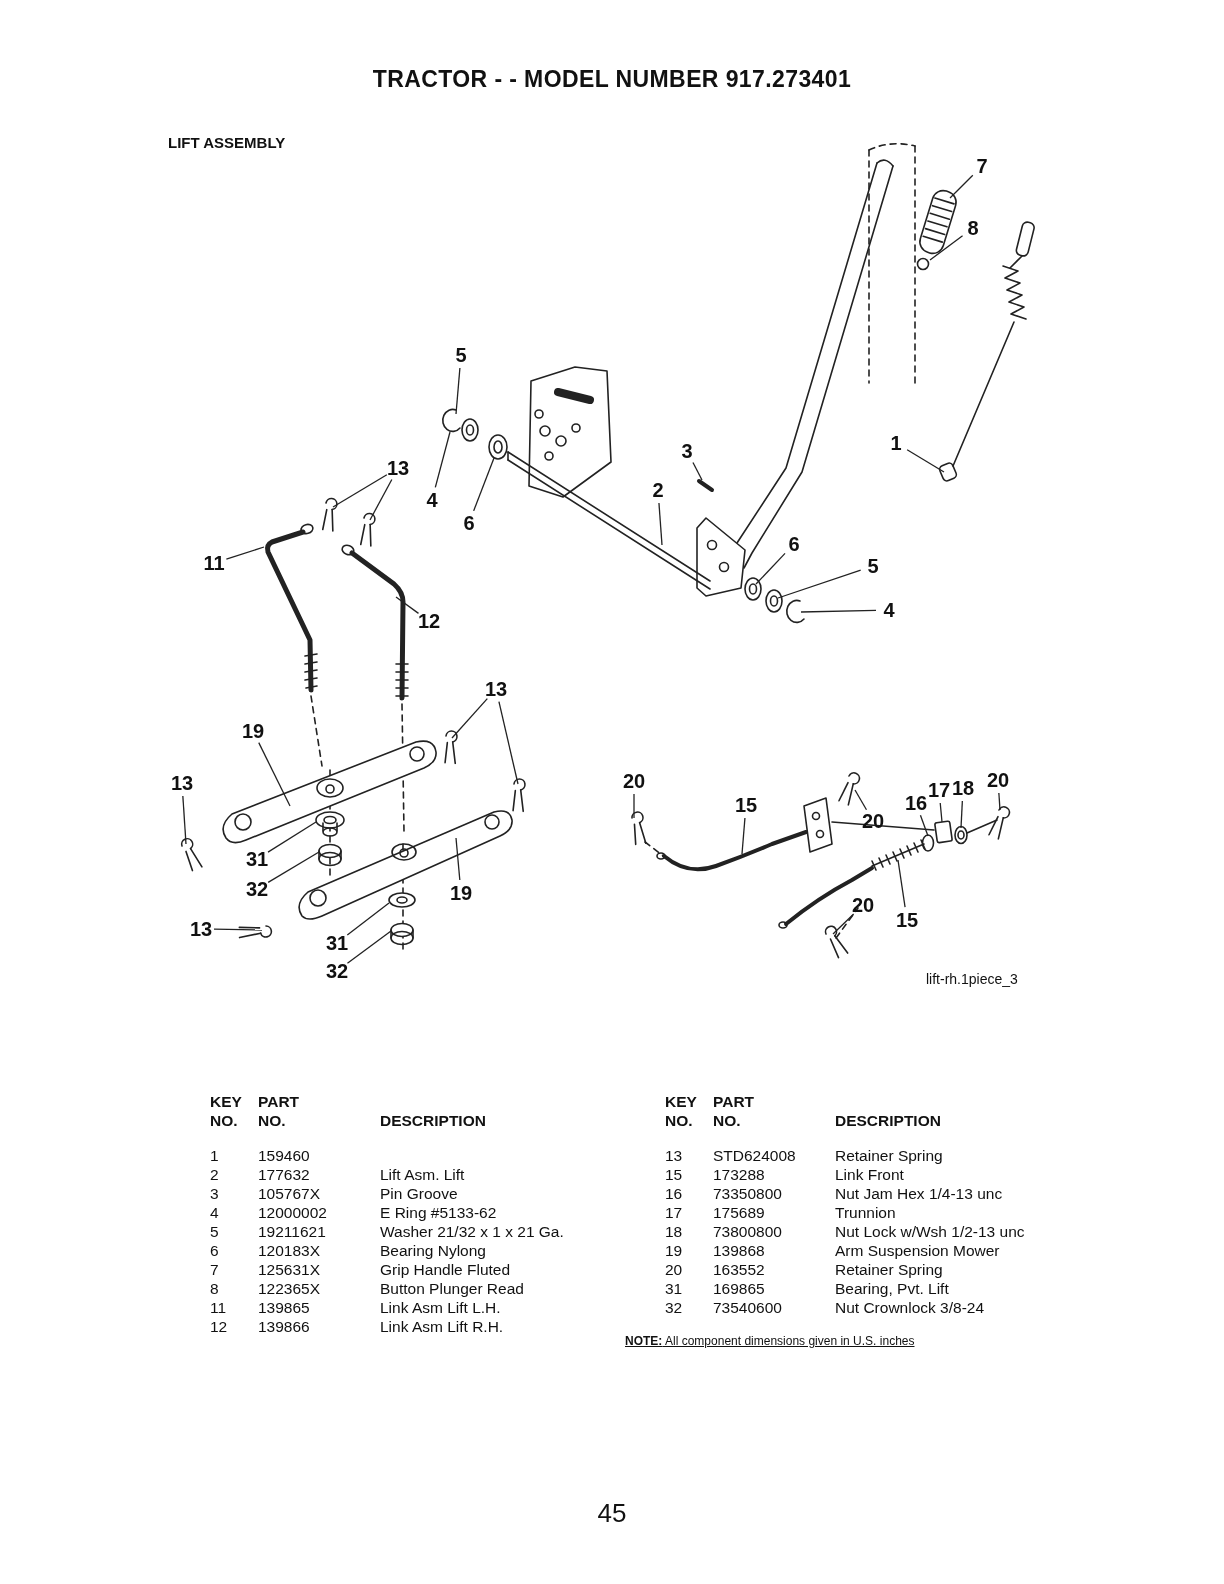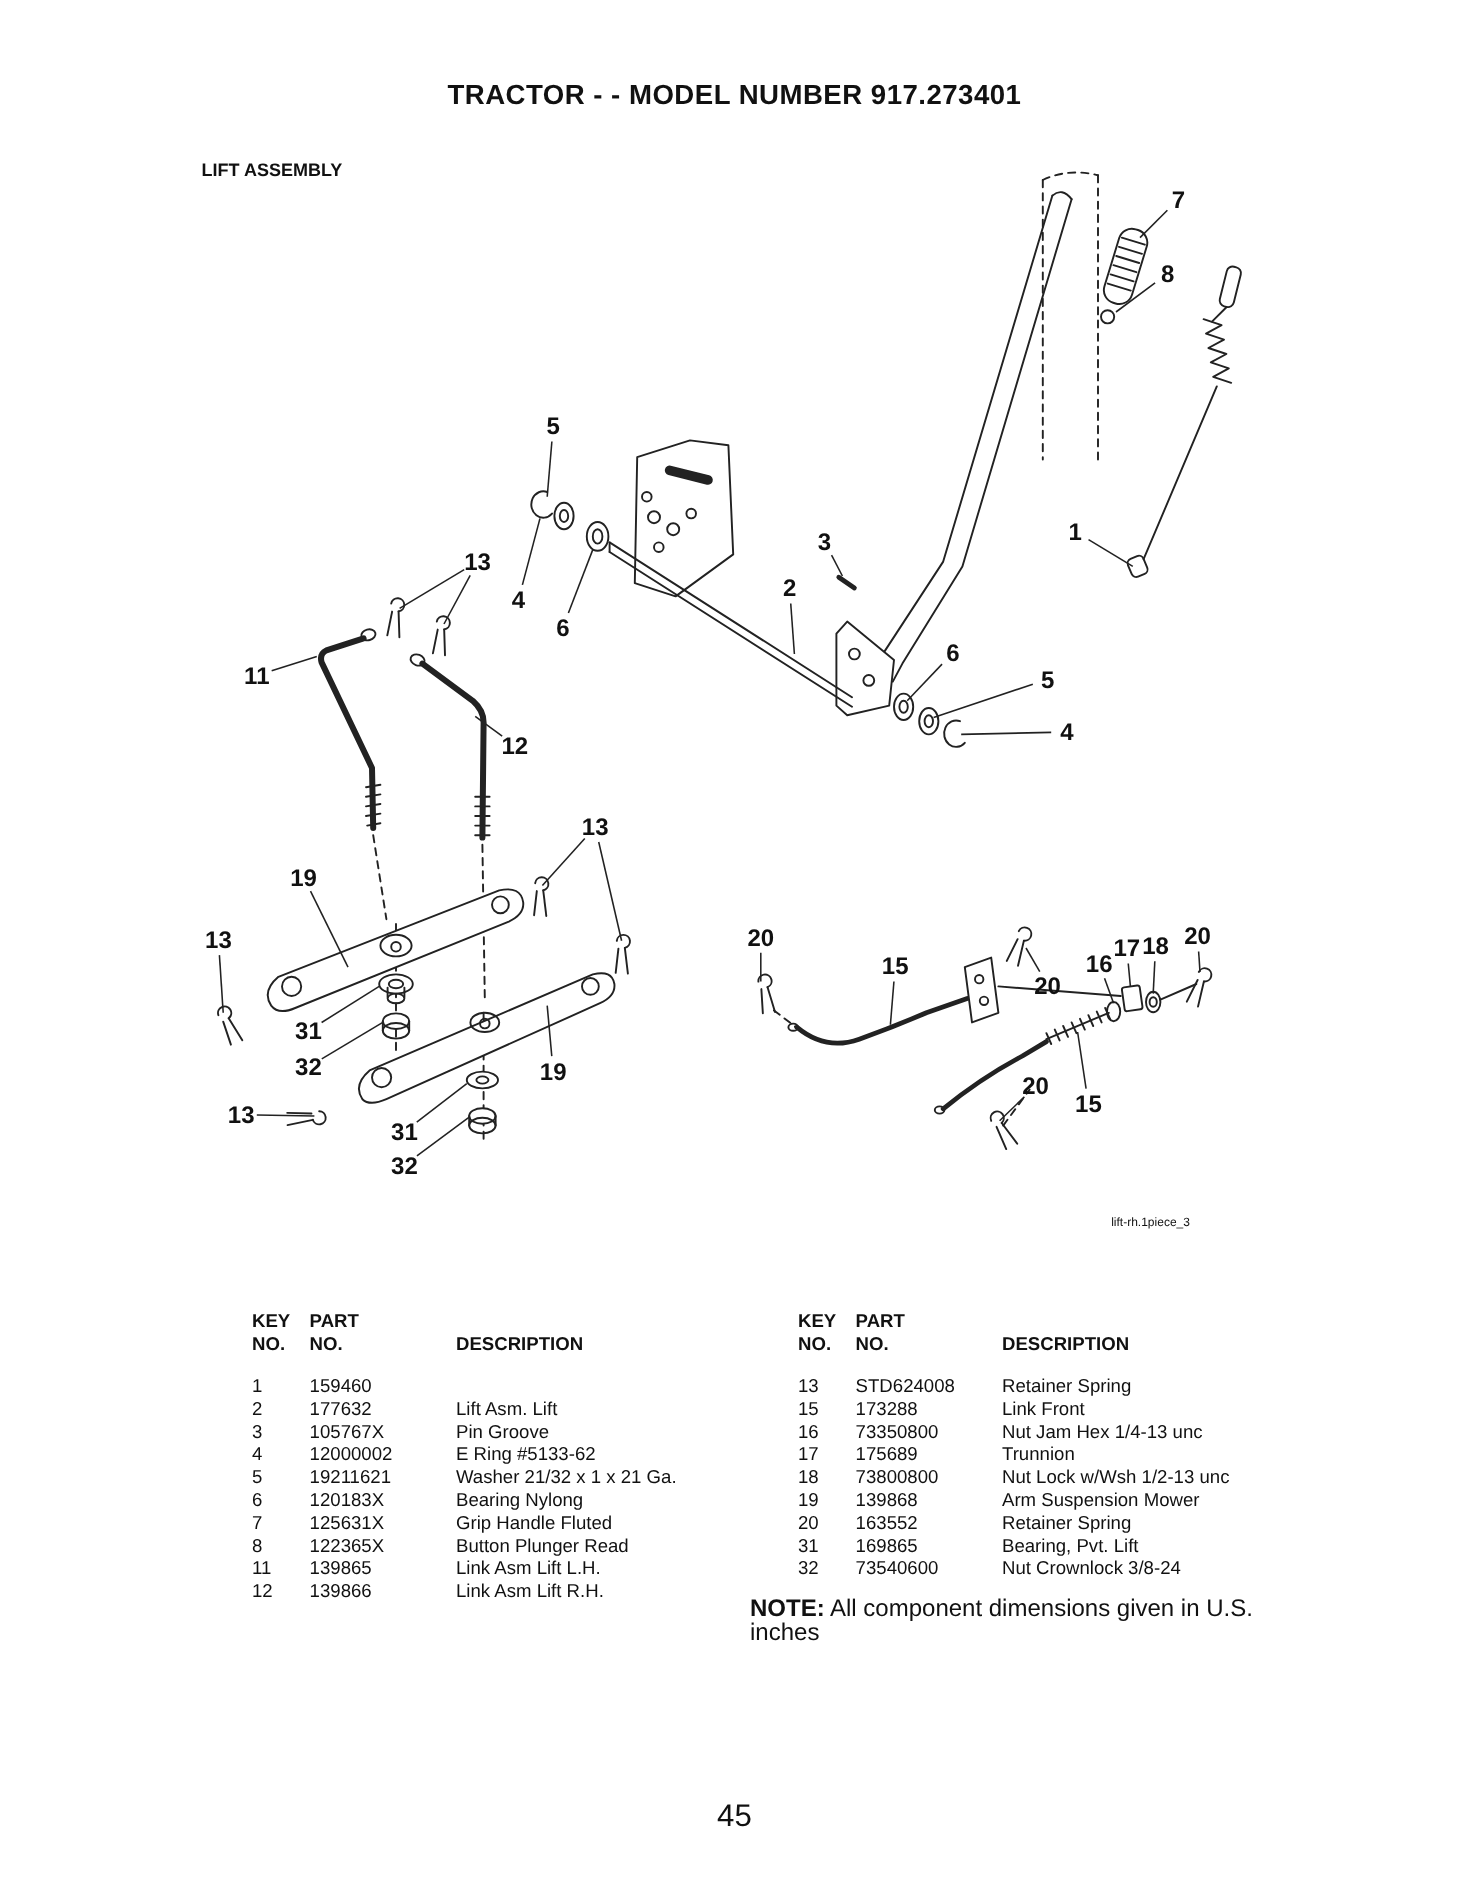--- a/index.html
+++ b/index.html
@@ -10,28 +10,28 @@
   .section{position:absolute;top:94px;left:168px;font-size:15px;font-weight:bold;margin-top:40px;}
   .art{position:absolute;top:0;left:0;width:1224px;height:1584px;}
   .ink *{fill:none;stroke:#222;stroke-width:1.6;stroke-linecap:round;stroke-linejoin:round;}
   .ink .thick{stroke-width:5px;}
   .ink .med{stroke-width:4px;}
   .ink .dash{stroke-dasharray:6 5;}
   .ink .fillw{fill:#fff;}
   .ink .slot{stroke-width:8px;}
   .callout{font-family:"Liberation Sans",sans-serif;font-size:20px;font-weight:bold;fill:#111;stroke:none;}
   #callout-lines line{stroke:#222;stroke-width:1.3px;}
-  .caption{position:absolute;top:1014px;left:926px;font-size:10px;}
+  .caption{position:absolute;top:971px;left:926px;font-size:14px;}
   .parts{position:absolute;top:1092px;left:170px;display:flex;}
   .pcol{width:455px;}
   .prow{display:grid;grid-template-columns:48px 122px 1fr;font-size:15.5px;line-height:19px;margin-left:40px;}
   .headrow{font-weight:bold;}
   .rows{margin-top:16px;}
   .cdesc{white-space:pre-line;padding-right:10px;}
-  .note{margin-top:14px;font-size:20px;line-height:20px;}
+  .note{margin-top:14px;font-size:12px;line-height:20px;text-decoration:underline;}
   .note b{font-weight:bold;}
   .pageno{position:absolute;top:1498px;left:0;width:100%;text-align:center;font-size:26px;}
 </style>
 </head>
 <body>
 
 <div class="page">
 
   <div class="title">TRACTOR - - MODEL NUMBER  917.273401</div>
   <div class="section">LIFT ASSEMBLY</div>

